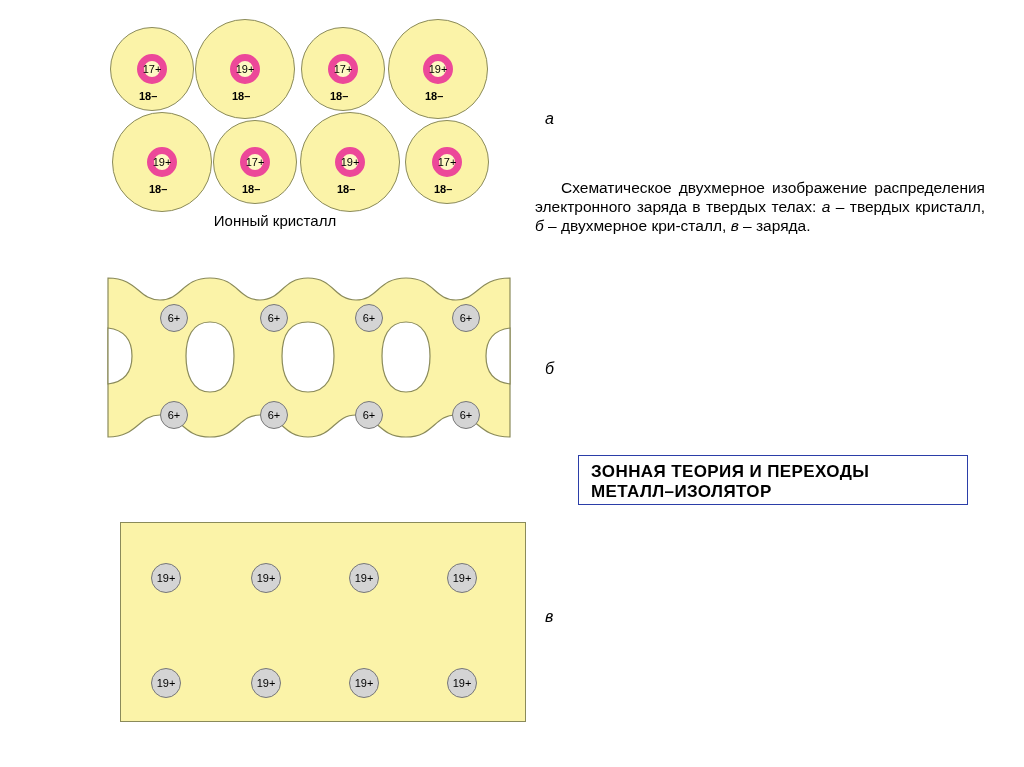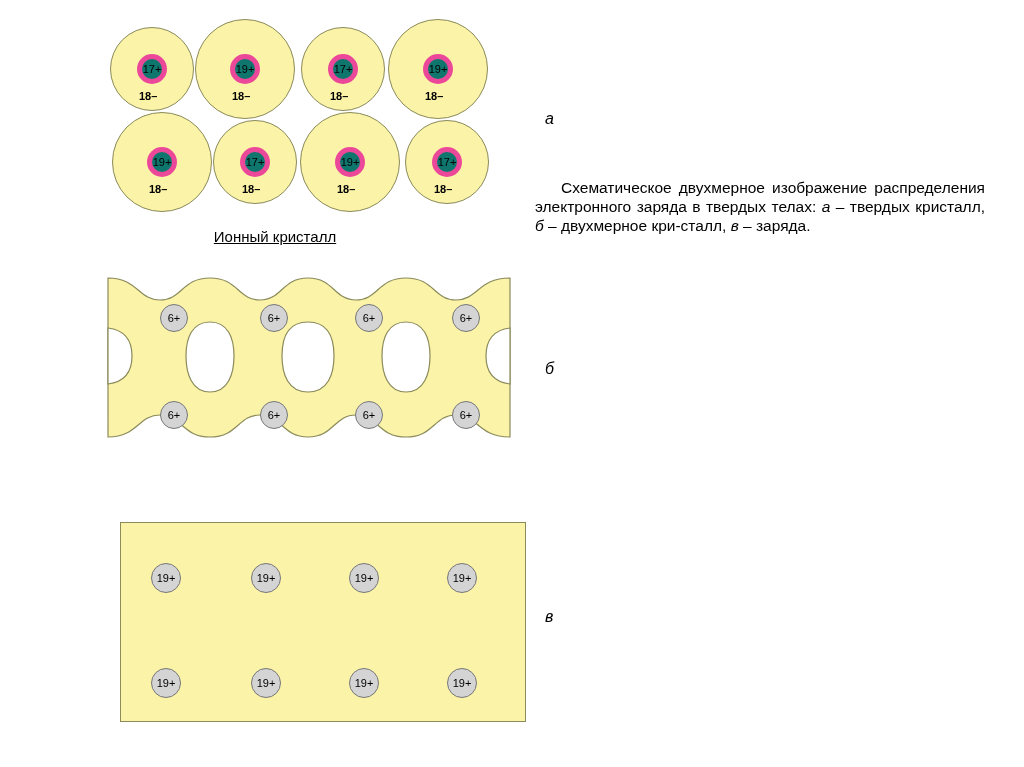--- a/index.html
+++ b/index.html
@@ -49,22 +49,22 @@
   .ion-big {
     position: absolute;
     border-radius: 50%;
     background: #fbf3a8;
     border: 1px solid #8a8a5a;
     box-sizing: border-box;
   }
   .core {
     position: absolute;
     border-radius: 50%;
-    background: #0f766e;
-    border: 5px solid #ec4899;
+    background: #fef9c3;
+    border: 7px solid #ec4899;
     box-sizing: border-box;
     display: flex;
     align-items: center;
     justify-content: center;
     font-size: 11px;
     color: #000;
   }
   .charge-label {
     position: absolute;
     font-size: 11px;
@@ -180,21 +180,21 @@
       <div class="charge-label" style="left: 315px; top: 68px;">18–</div>
       <div class="core" style="width: 30px; height: 30px; left: 37px; top: 125px;">19+</div>
       <div class="charge-label" style="left: 39px; top: 161px;">18–</div>
       <div class="core" style="width: 30px; height: 30px; left: 130px; top: 125px;">17+</div>
       <div class="charge-label" style="left: 132px; top: 161px;">18–</div>
       <div class="core" style="width: 30px; height: 30px; left: 225px; top: 125px;">19+</div>
       <div class="charge-label" style="left: 227px; top: 161px;">18–</div>
       <div class="core" style="width: 30px; height: 30px; left: 322px; top: 125px;">17+</div>
       <div class="charge-label" style="left: 324px; top: 161px;">18–</div>
     </div>
-  <div class="caption" style="left:150px; top:228px; width:250px;text-decoration:underline;">Ионный кристалл</div>
+  <div class="caption" style="left:150px; top:212px; width:250px;">Ионный кристалл</div>
   <div class="panel-letter" style="left:545px; top:110px;">а</div>
 
   <div id="covalent-panel">
     <svg width="420" height="175" viewBox="0 0 420 175">
       <defs>
         <clipPath id="covclip">
             <rect x="0" y="0" width="420" height="175"></rect>
           </clipPath>
       </defs>
       <g clip-path="url(#covclip)">
@@ -240,14 +240,18 @@
       <div class="metal-core" style="left: 228px; top: 145px;">19+</div>
       <div class="metal-core" style="left: 326px; top: 145px;">19+</div>
     </div>
   <div class="caption" style="left:240px; top:770px; width:180px;font-style:italic;">Металл</div>
   <div class="panel-letter" style="left:545px; top:608px;">в</div>
 
   <div id="description">
     <span class="indent"></span><span>Схематическое двухмерное изображение распределения электронного заряда в твердых телах: </span><i>а</i><span> – твердых кристалл, </span><i>б</i><span> – двухмерное кри-сталл, </span><i>в</i><span> – заряда.</span>
   </div>
 
+  <div id="title-box">
+    <div class="title-line">ЗОННАЯ ТЕОРИЯ И ПЕРЕХОДЫ</div>
+    <div class="title-line">МЕТАЛЛ–ИЗОЛЯТОР</div>
+  </div>
 
 </div>
 
 </body></html>

